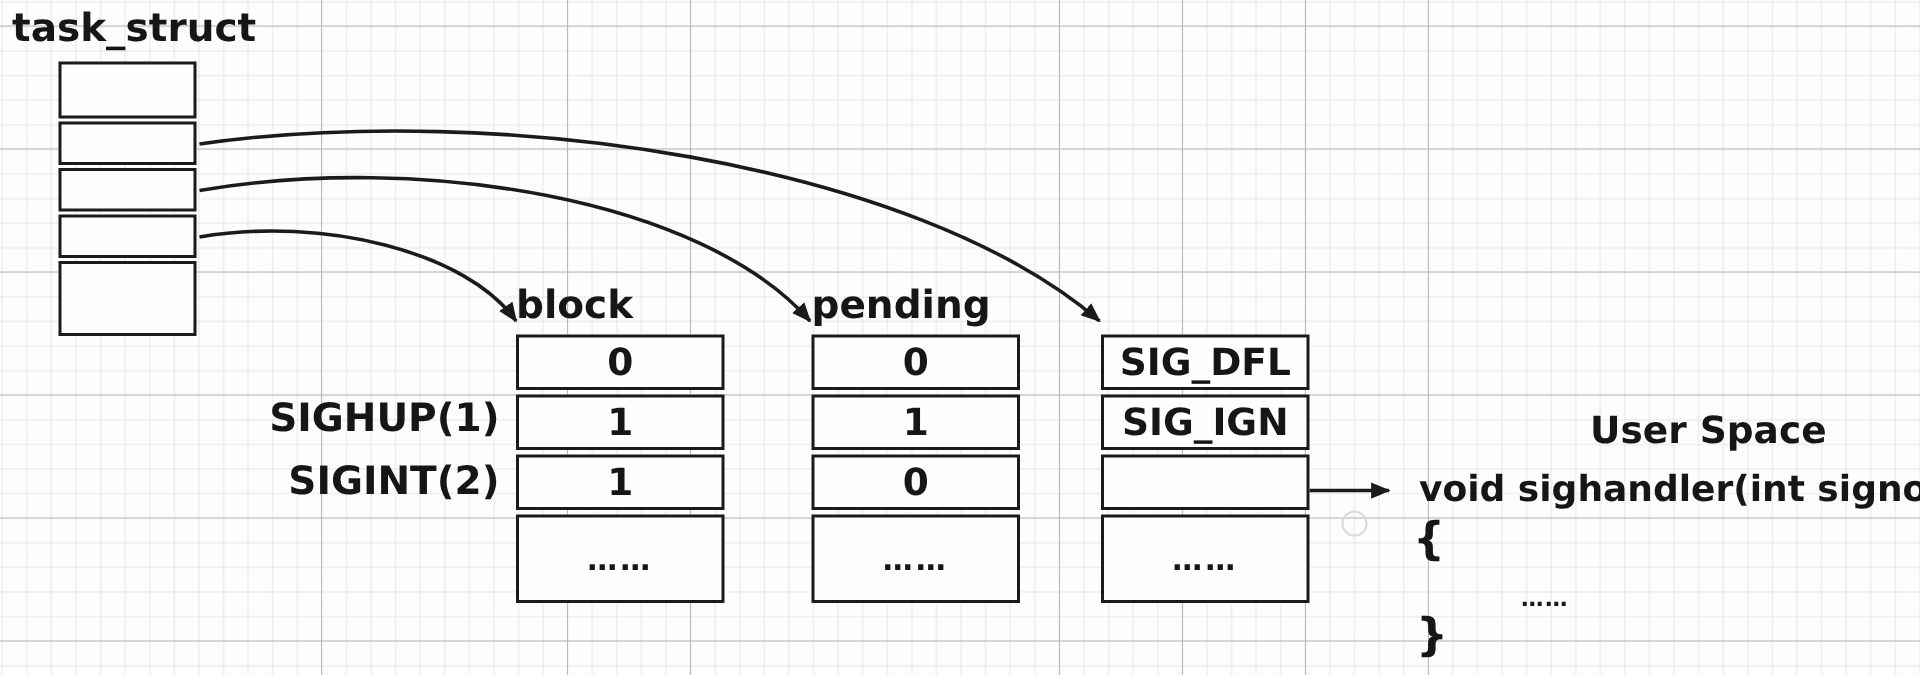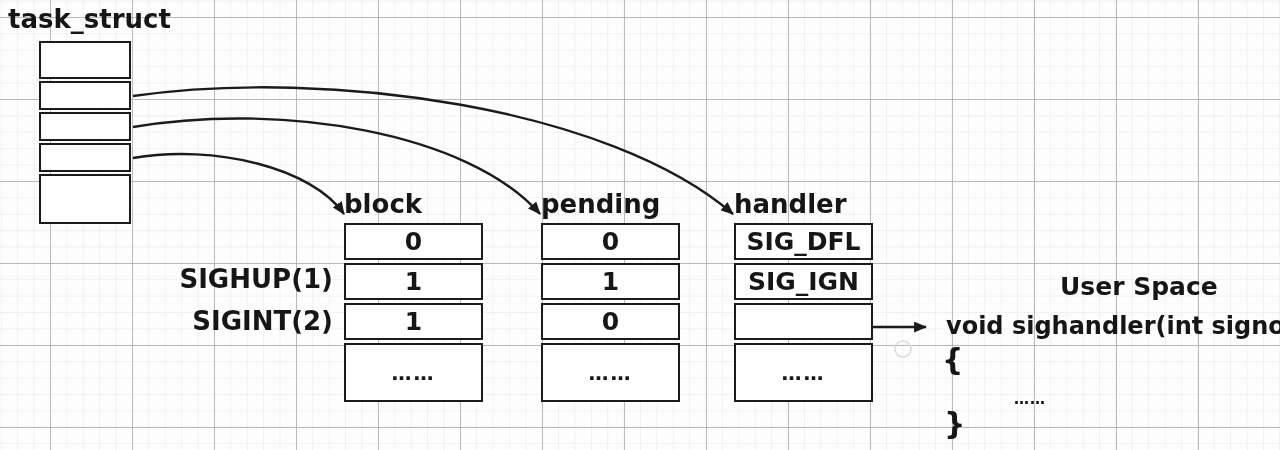--- a/index.html
+++ b/index.html
@@ -83,21 +83,20 @@
   </div>
 
   <div class="abs vheader vh-pending">pending</div>
   <div class="abs vtable vt-pending">
     <div class="vcell">0</div>
     <div class="vcell">1</div>
     <div class="vcell">0</div>
     <div class="vcell last dots">……</div>
   </div>
 
-  <div class="abs vheader vh-handler">handler</div>
   <div class="abs vtable vt-handler">
     <div class="vcell">SIG_DFL</div>
     <div class="vcell">SIG_IGN</div>
     <div class="vcell"></div>
     <div class="vcell last dots">……</div>
   </div>
 
   <div class="abs us-title">User Space</div>
   <div class="abs us-sig">void sighandler(int signo)</div>
   <div class="abs us-open">{</div>

